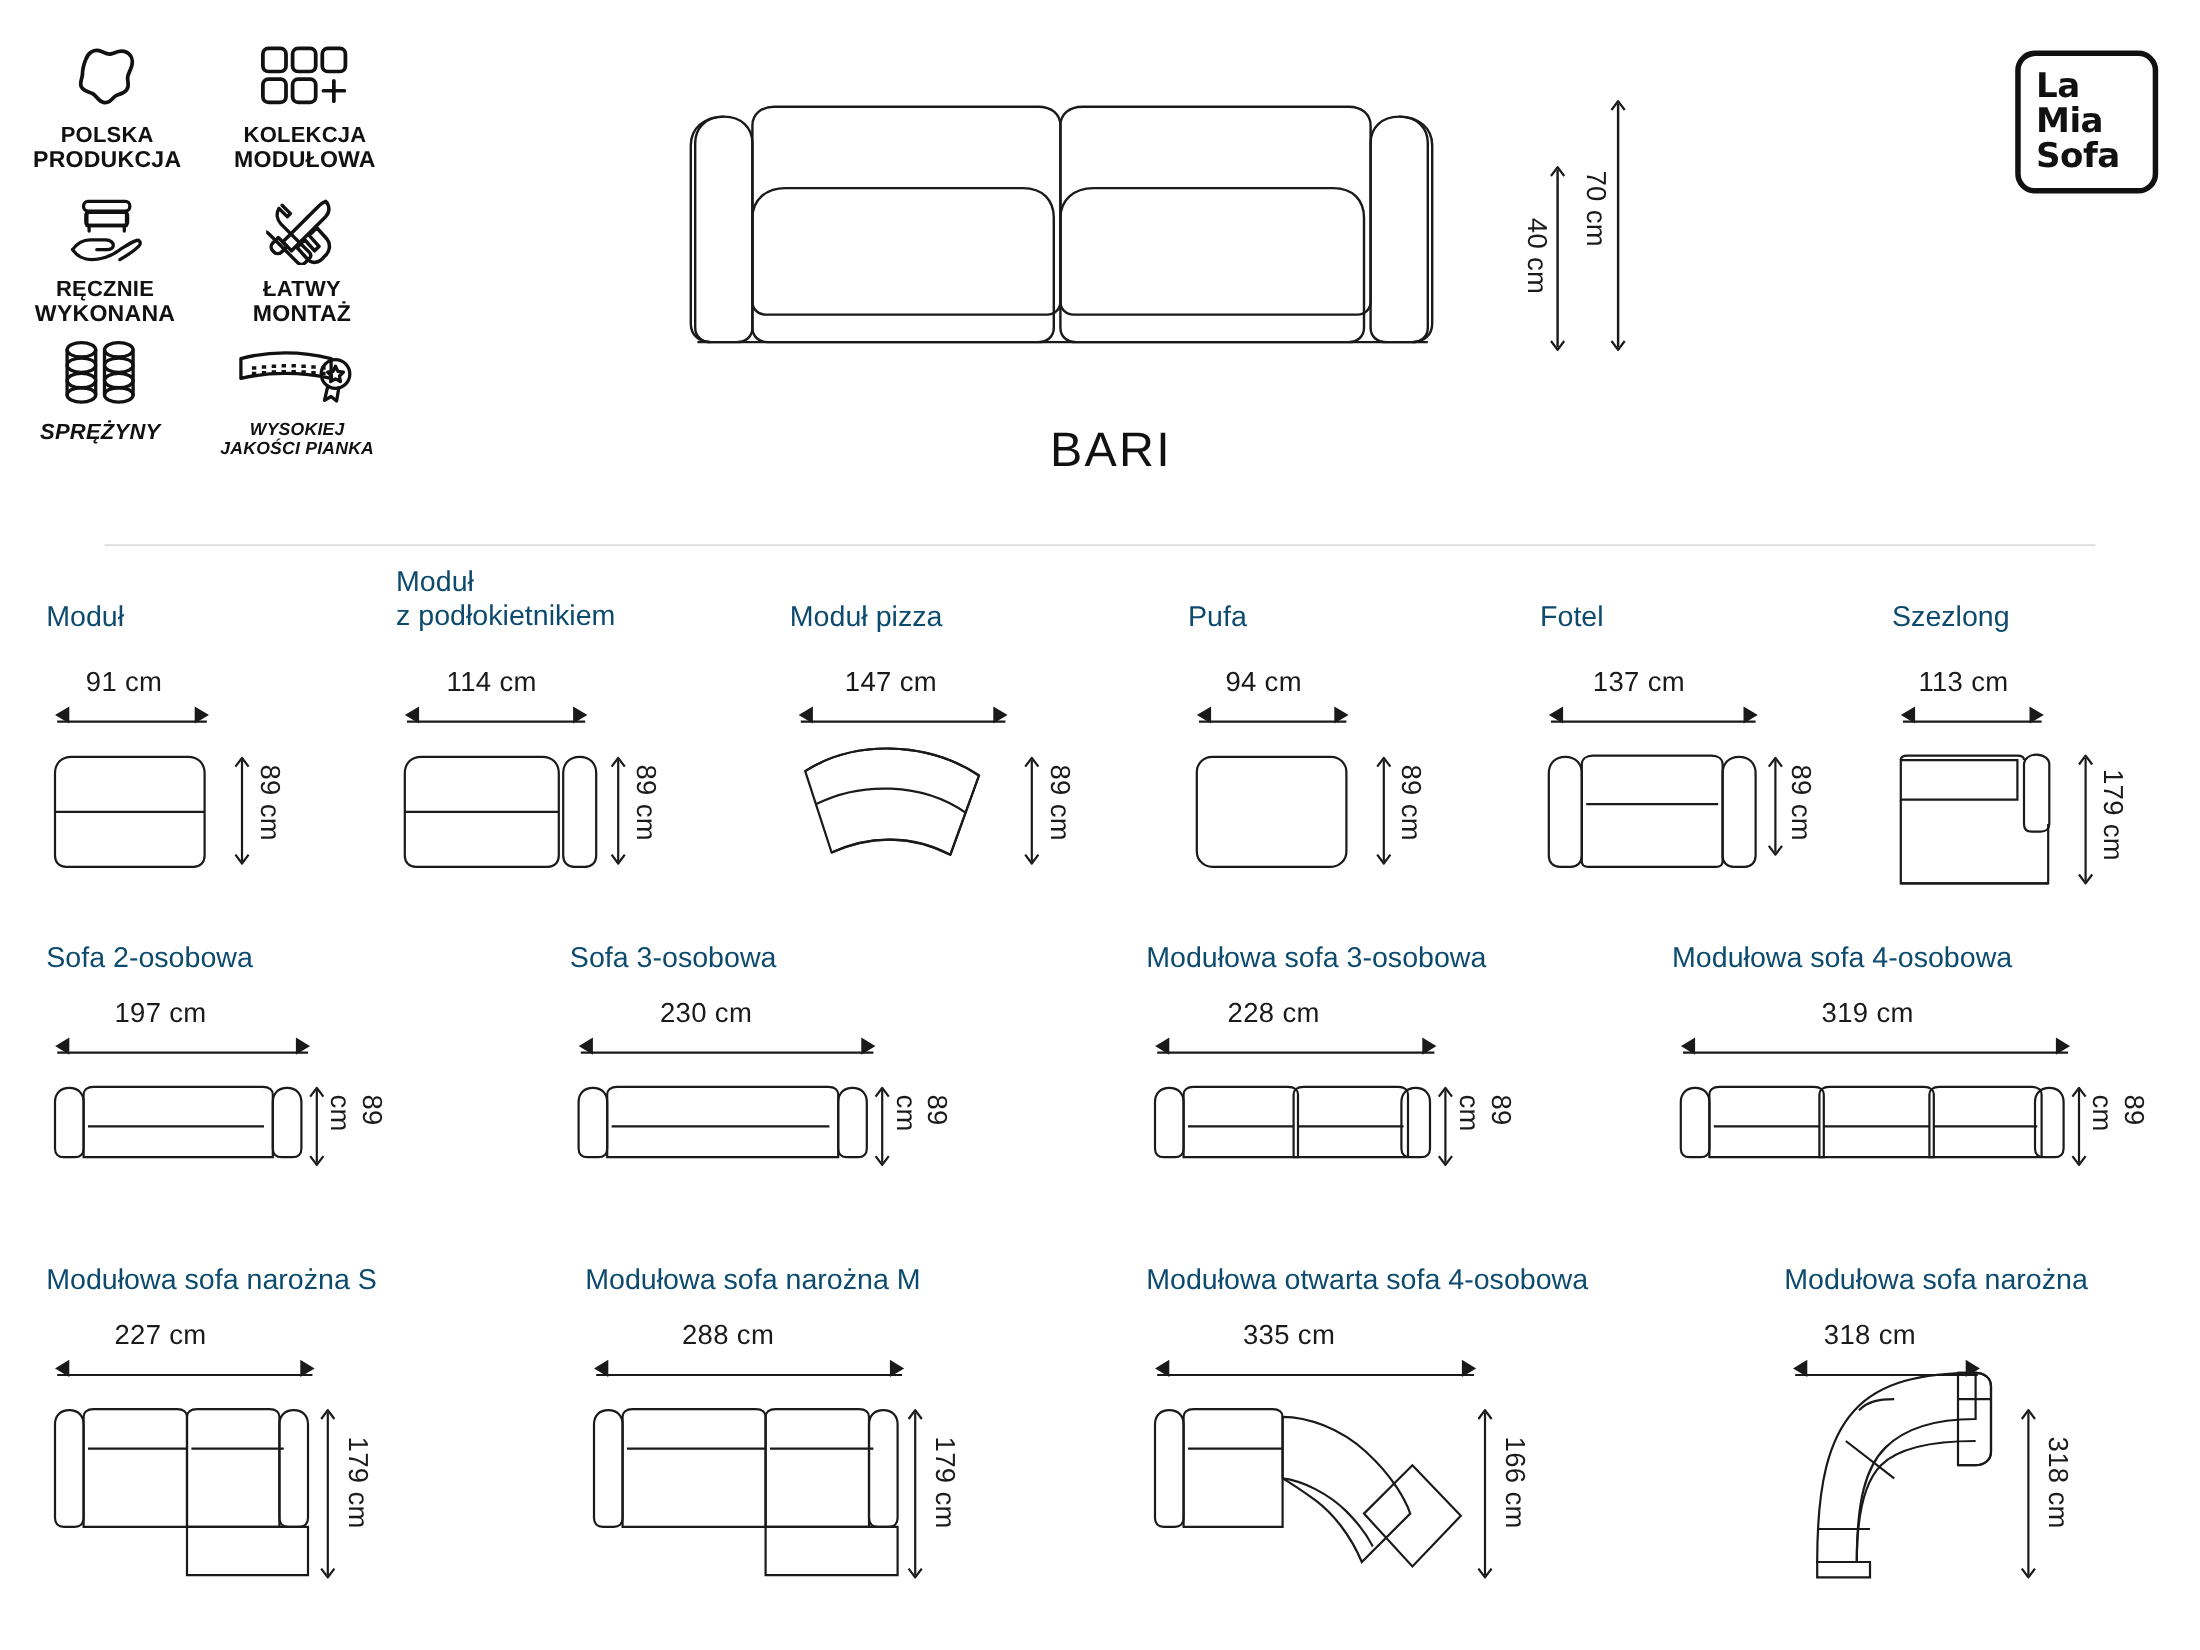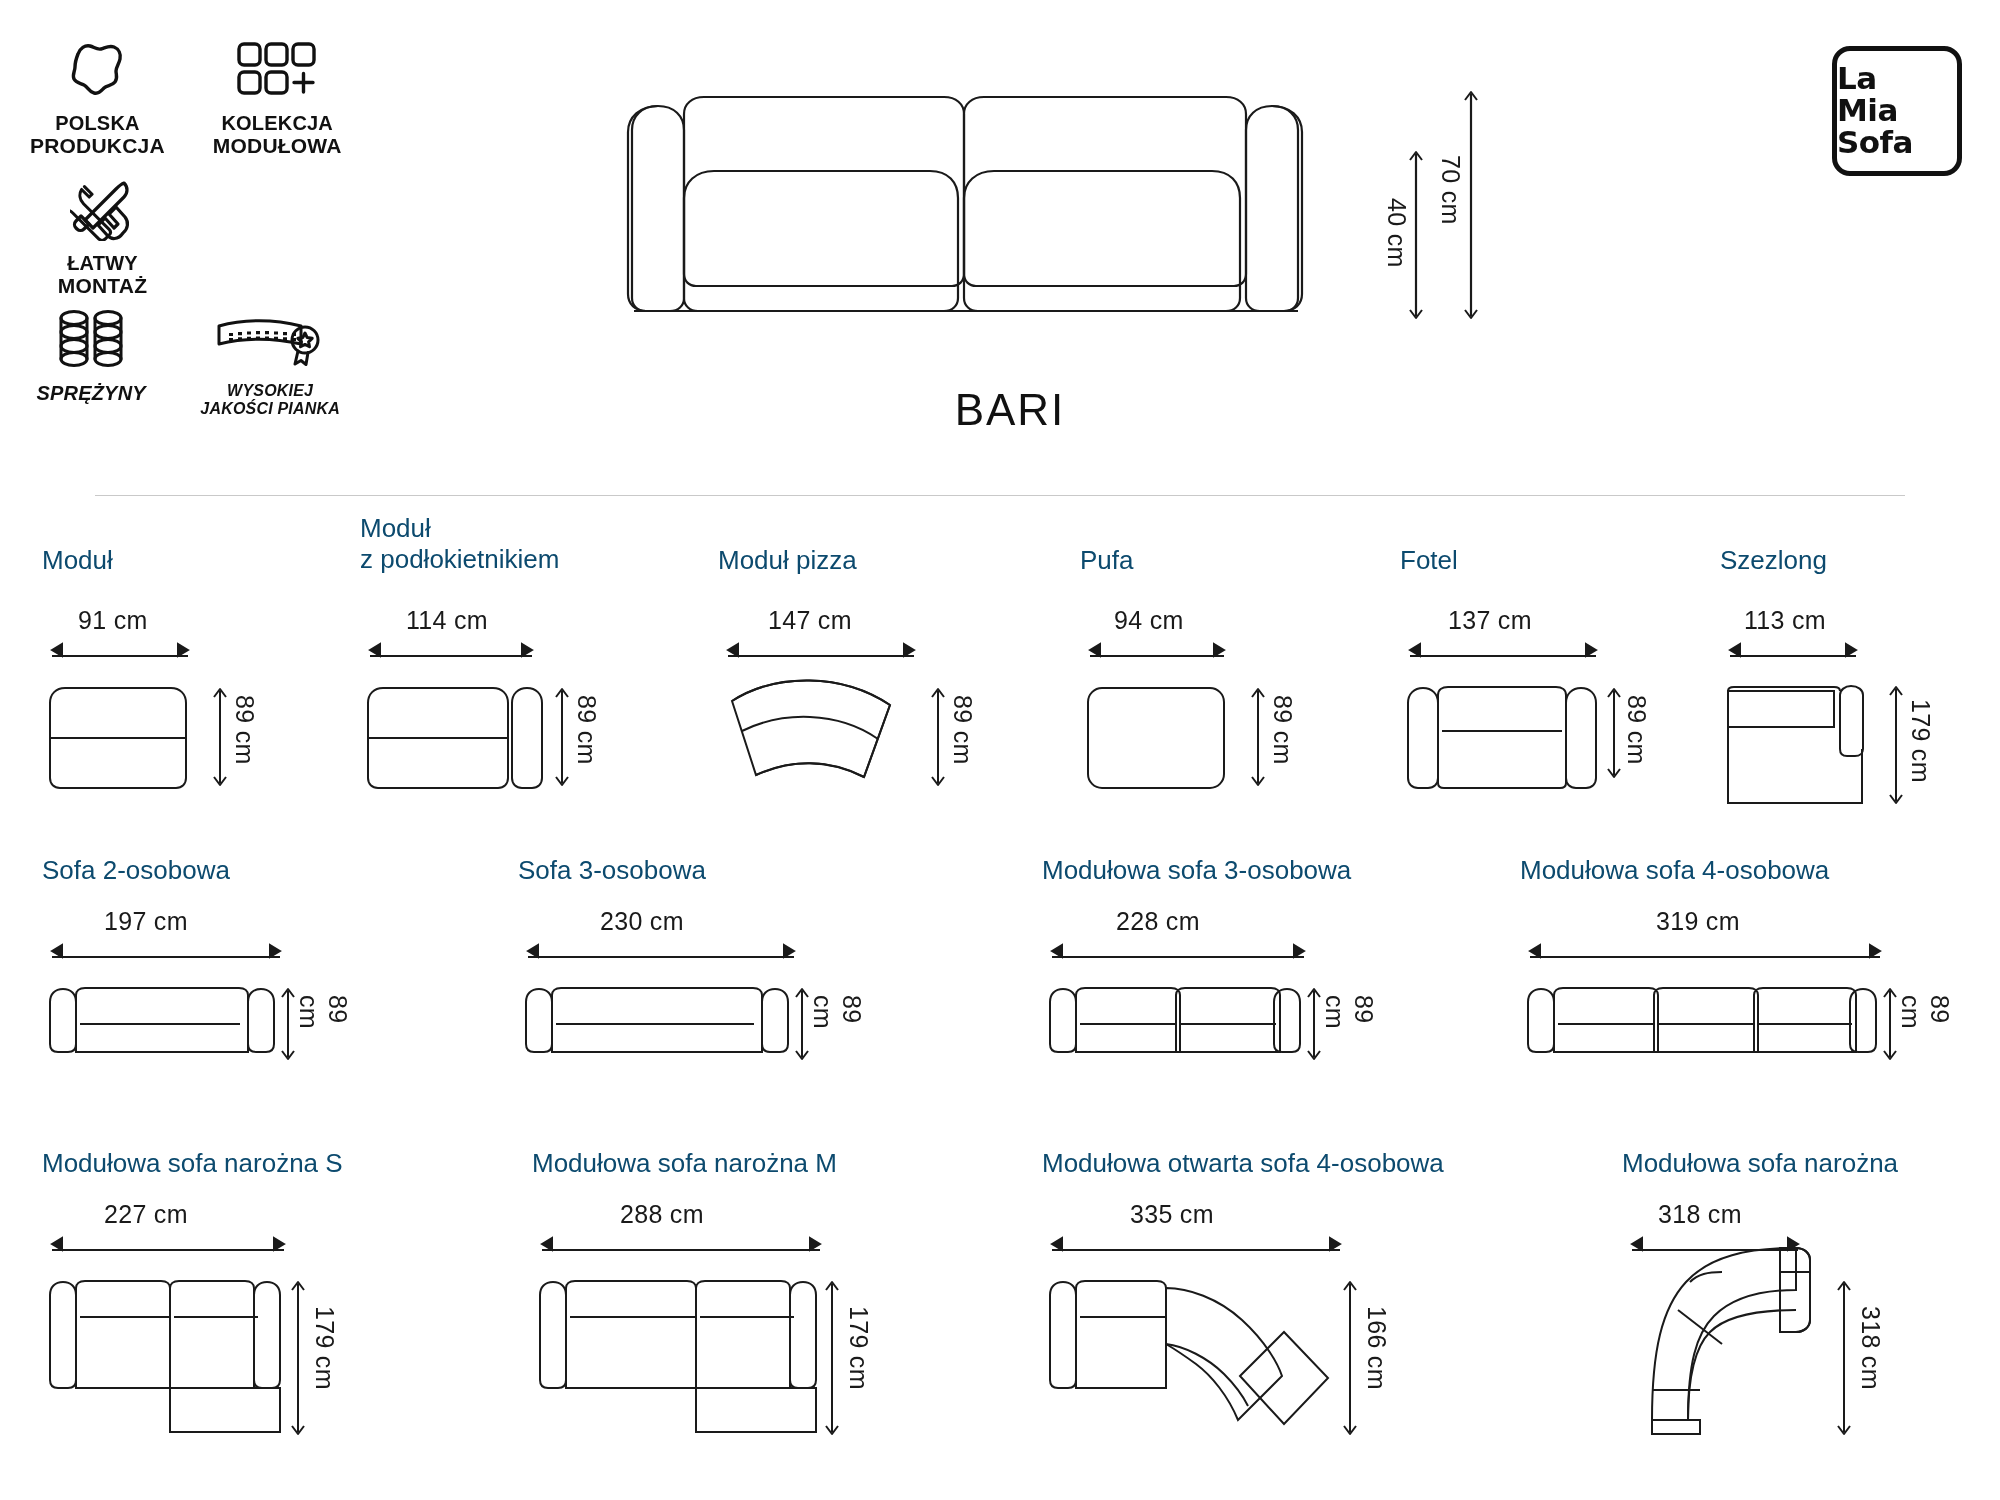--- a/index.html
+++ b/index.html
@@ -25,21 +25,21 @@
   .badge.small .badge-l1 { font-size: 16px; }
   .badge.small .badge-l2 { font-size: 16px; }
   .r1 { height: 140px; }
   .r2 { height: 130px; }
   .r3 { height: 120px; font-style: italic; }
 
   
   .logo { position: absolute; right: 38px; top: 46px;
           width: 130px; height: 130px; border: 5px solid #111;
           border-radius: 18px; display: flex; flex-direction: column;
-          align-items: flex-start; justify-content: center; }
+          align-items: flex-start; justify-content: center; padding-left: 14px; }
   .logo span { font-family: "DejaVu Sans", sans-serif; font-weight: 700;
                font-size: 31px; line-height: 1.03; color: #111; letter-spacing: -0.5px; }
 
   
   .hero { position: absolute; left: 620px; top: 80px; width: 780px; height: 260px; }
   .hero svg { display: block; width: 100%; height: 100%; }
   .hero-dims { position: absolute; left: 1370px; top: 80px; width: 130px; height: 265px; }
   .hero-title { position: absolute; left: 620px; top: 385px; width: 780px;
                 text-align: center; font-size: 44px; font-weight: 400;
                 letter-spacing: 2px; color: #111; }
@@ -85,20 +85,33 @@
             <rect x="30" y="31" width="21" height="21" rx="5"></rect>
             <path d="M67.5 32.5 V51 M58 41.5 H77"></path>
           </svg>
         </div>
         <div class="badge-l1">KOLEKCJA</div>
         <div class="badge-l2">MODUŁOWA</div>
       </div>
     </div>
 
     <div class="badge-row r2">
+      <div class="badge">
+        <div class="badge-ico">
+          <svg width="76" height="64" viewBox="0 0 76 64" fill="none" stroke="#111" stroke-width="3" stroke-linejoin="round" stroke-linecap="round">
+            <rect x="18" y="6" width="42" height="9" rx="4"></rect>
+            <path d="M21 15 v13 M57 15 v13 M21 28 h36 M23 28 v5 M55 28 v5"></path>
+            <rect x="20" y="16" width="38" height="12" rx="3"></rect>
+            <path d="M8 50 c4-6 10-9 16-9 h14 c5 0 7 3 7 5 c0 2-2 4-6 4 h-9"></path>
+            <path d="M8 50 c4 6 11 9 17 9 c9 0 18-3 26-9 c5-3 9-6 14-8 c4-2 6 2 3 5 c-4 4-10 8-17 12"></path>
+          </svg>
+        </div>
+        <div class="badge-l1">RĘCZNIE</div>
+        <div class="badge-l2">WYKONANA</div>
+      </div>
 
       <div class="badge">
         <div class="badge-ico">
           <svg width="66" height="64" viewBox="0 0 66 64" fill="none" stroke="#111" stroke-width="3.2" stroke-linejoin="round" stroke-linecap="round">
             <path d="M11 8 l8 8 l-3 3 l-8-8 c-3 5-2 11 2 15 l27 27 c2 2 2 4 0 6 l-4 4 c-2 2-5 2-7 0 l-27-27 c-4-4-10-5-15-2" transform="translate(4,2) scale(0.95)"></path>
             <path d="M54 6 c4 4 4 10 0 14 L23 51 l-8-8 L46 12 c4-4 5-5 8-6 Z"></path>
             <path d="M19 47 l-8-8 l-5 5 c-2 2-2 5 0 7 l1 1 c2 2 5 2 7 0 Z"></path>
             <path d="M12 7 l8 8 l-4 4 l-8-8 c-4 5-3 12 1 16 l28 28 c2 2 5 2 7 0 l3-3 c2-2 2-5 0-7 L19 25 c-4-4-11-5-16-1 Z" opacity="0"></path>
             <path d="M9 9 l9 9 l-4 4 l-9-9 c-4 6-3 13 2 18 l27 27 c2 2 5 2 7 0 l4-4 c2-2 2-5 0-7 L18 19 c-5-5-12-6-18-2" opacity="0"></path>
             <path d="M53 56 c5-4 6-11 2-16 l-9-10 l-7 7 l9 10 l-4 4 l-9-10 l-7 7 l9 10 c4 5 11 5 16 -2 Z"></path>

